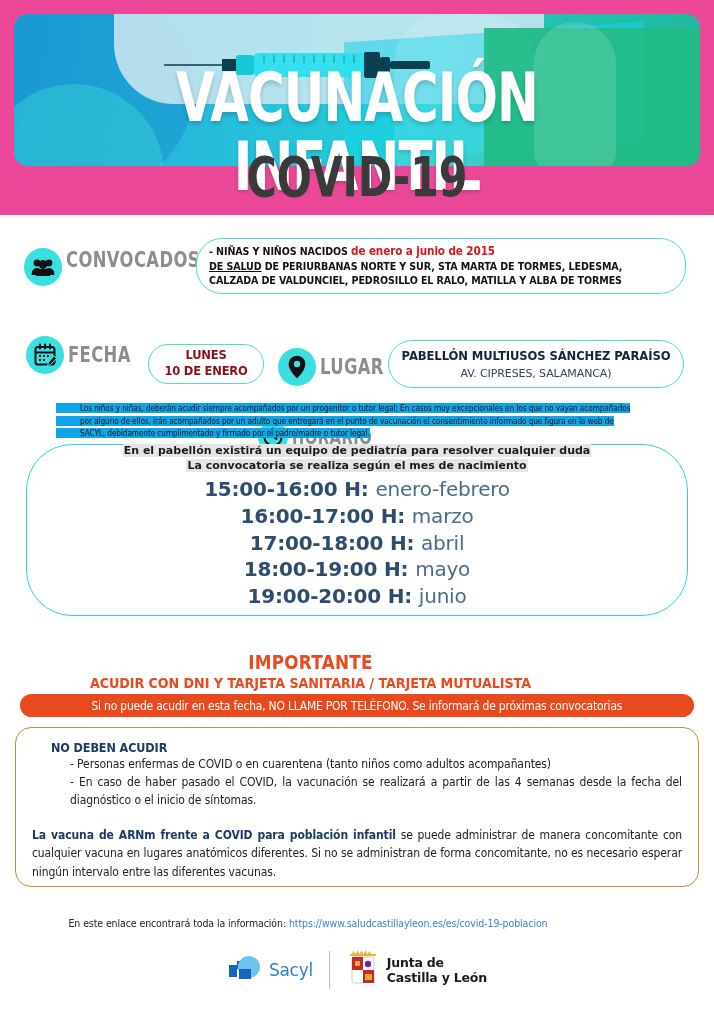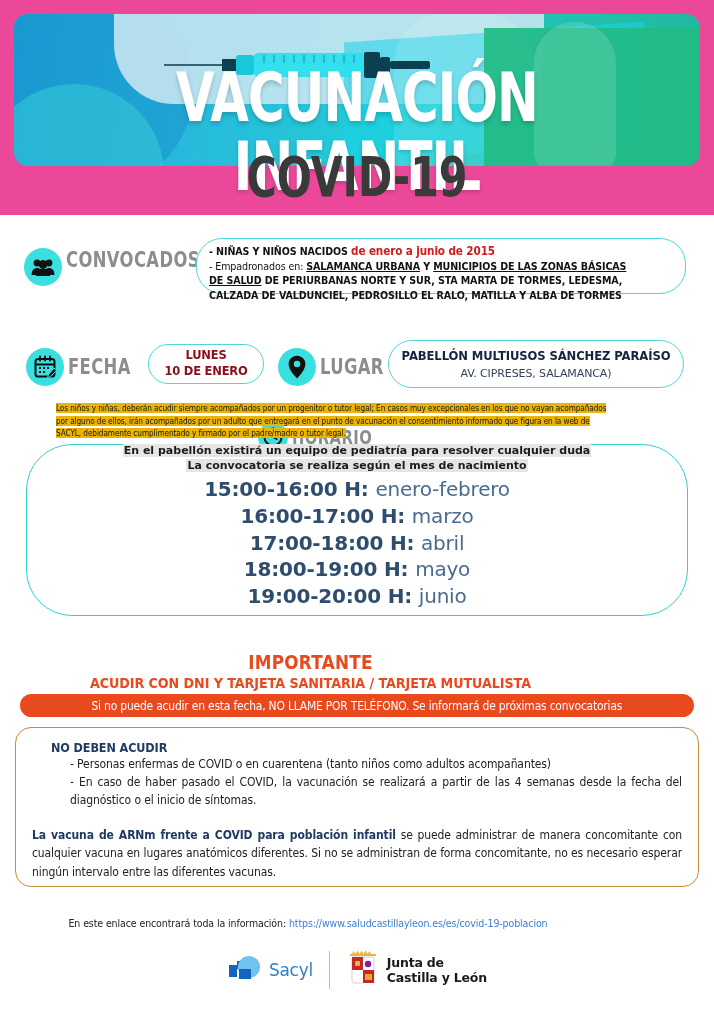--- a/index.html
+++ b/index.html
@@ -168,21 +168,21 @@
     line-height: 1.33;
     letter-spacing: -.1px;
   }
   .cv-red { color: #d11a1a; font-size: 11.6px; }
   .cv-u { text-decoration: underline; }
   .cv-reg { font-weight: normal; }
 
   
   .row-fecha {
     position: absolute;
-    left: 26px; top: 348px;
+    left: 26px; top: 336px;
     display: flex;
     align-items: center;
     text-align: right;
   }
   .fecha-pill {
     position: absolute;
     left: 148px; top: 344px;
     width: 116px; height: 40px;
     display: flex;
     flex-direction: column;
@@ -248,21 +248,21 @@
   }
   .note-yellow p {
     margin: 0;
     font-family: "DejaVu Sans Condensed", "DejaVu Sans", sans-serif;
     font-size: 8.2px;
     line-height: 1.53;
     color: #171717;
     text-align: justify;
     letter-spacing: -.1px;
   }
-  .note-yellow p span { background: #eab308; }
+  .note-yellow p span { background: #0ea5e9; padding-left: 24px; }
 
   .note-center {
     position: absolute;
     left: 0; top: 444px;
     width: 714px;
     text-align: center;
     z-index: 2;
   }
   .note-center div {
     font-family: "DejaVu Sans", sans-serif;
@@ -468,23 +468,20 @@
       <path d="M5 19 C5 13.6 8 11.4 12 11.4 C16 11.4 19 13.6 19 19 Z" fill="#111"></path>
     </svg>
   </div>
   <div class="icon-label">CONVOCADOS</div>
 </div>
 <div class="pill convocados-box">
   <div class="cv-line">
     <span>- NIÑAS Y NIÑOS NACIDOS </span><span class="cv-red">de enero a junio de 2015</span>
   </div>
   <div class="cv-line">
-    <span class="cv-reg">- Empadronados en: </span><span class="cv-u">SALAMANCA URBANA</span><span> Y </span><span class="cv-u">MUNICIPIOS DE LAS ZONAS BÁSICAS</span>
-  </div>
-  <div class="cv-line">
     <span class="cv-u">DE SALUD</span><span> DE PERIURBANAS NORTE Y SUR, STA MARTA DE TORMES, LEDESMA,</span>
   </div>
   <div class="cv-line">CALZADA DE  VALDUNCIEL, PEDROSILLO EL RALO, MATILLA Y ALBA DE TORMES</div>
 </div>
 
 <div class="row-fecha">
   <div class="icon-circle">
     <svg width="24" height="24" viewBox="0 0 24 24">
       <rect x="2.5" y="4" width="19" height="17.5" rx="2.6" fill="none" stroke="#111" stroke-width="2"></rect>
       <line x1="2.5" y1="9.5" x2="21.5" y2="9.5" stroke="#111" stroke-width="2"></line>

